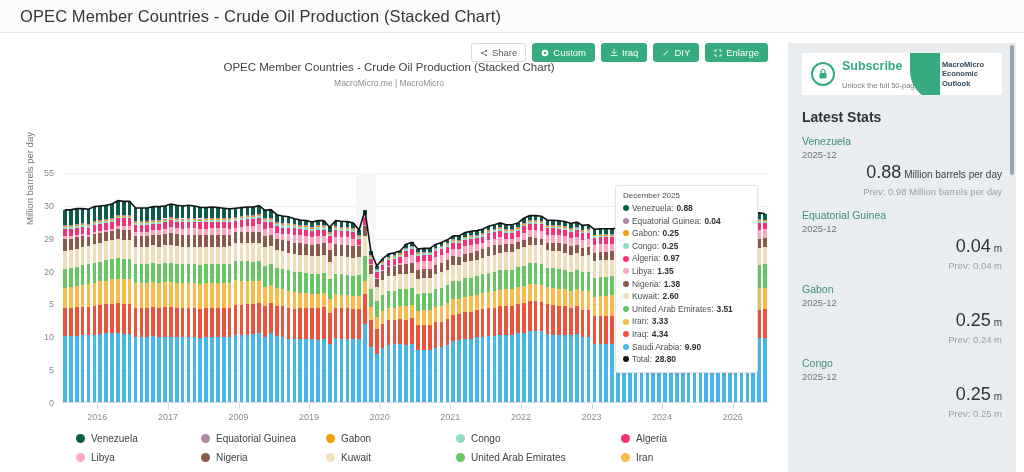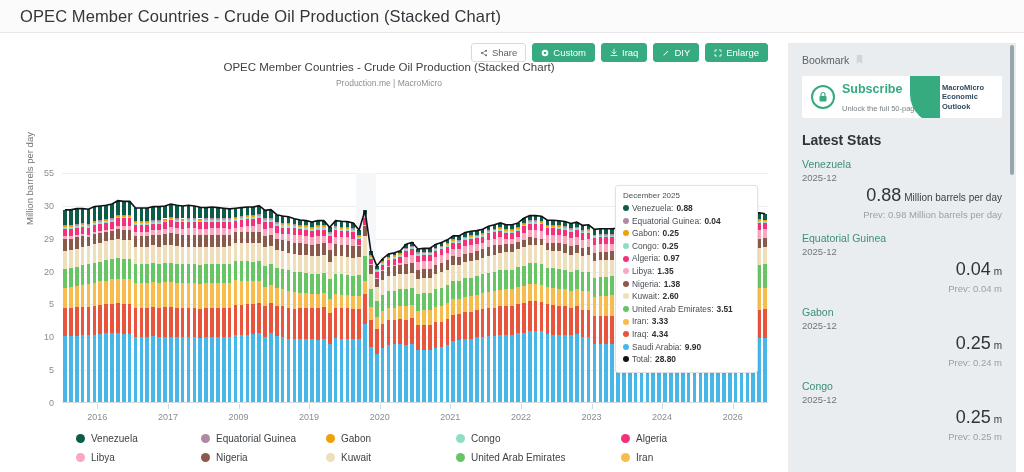--- a/index.html
+++ b/index.html
@@ -258,21 +258,21 @@
       </div>
       <div class="tbtn solid">
         <svg width="8" height="8" viewBox="0 0 24 24">
           <path d="M3 8V3h5M21 8V3h-5M3 16v5h5M21 16v5h-5" stroke="#fff" stroke-width="2.6" fill="none" stroke-linecap="round"></path>
         </svg>
         <span>Enlarge</span>
       </div>
     </div>
 
     <div id="chart-title">OPEC Member Countries - Crude Oil Production (Stacked Chart)</div>
-    <div id="chart-subtitle">Production.me | MacroMicro</div>
+    <div id="chart-subtitle">MacroMicro.me | MacroMicro</div>
 
 
     <div id="y-axis">
         <div class="ytick" style="top: 237px;">0</div>
         <div class="ytick" style="top: 204.143px;">5</div>
         <div class="ytick" style="top: 171.286px;">10</div>
         <div class="ytick" style="top: 138.429px;">5</div>
         <div class="ytick" style="top: 105.571px;">20</div>
         <div class="ytick" style="top: 72.7143px;">29</div>
         <div class="ytick" style="top: 39.8571px;">30</div>
@@ -2123,26 +2123,20 @@
         </div>
         <div class="lg-item">
           <span>Total</span>
         </div>
       </div>
   </div>
 
   <div id="sidebar">
     <div id="sidebar-inner">
 
-      <div id="bookmark-row">
-        <span>Bookmark</span>
-        <svg width="11" height="13" viewBox="0 0 24 24">
-          <path d="M6 2h12v20l-6-5-6 5z" fill="#cfd6da"></path>
-        </svg>
-      </div>
 
       <div id="subscribe-banner">
         <span class="lock">
           <svg width="12" height="12" viewBox="0 0 24 24">
             <rect x="5" y="10" width="14" height="11" rx="2" fill="#35ab7f"></rect>
             <path d="M8 10V7a4 4 0 018 0v3" stroke="#35ab7f" stroke-width="2.4" fill="none"></path>
           </svg>
         </span>
         <span class="sub-txt">
           <span class="sub-main">Subscribe</span><br>

